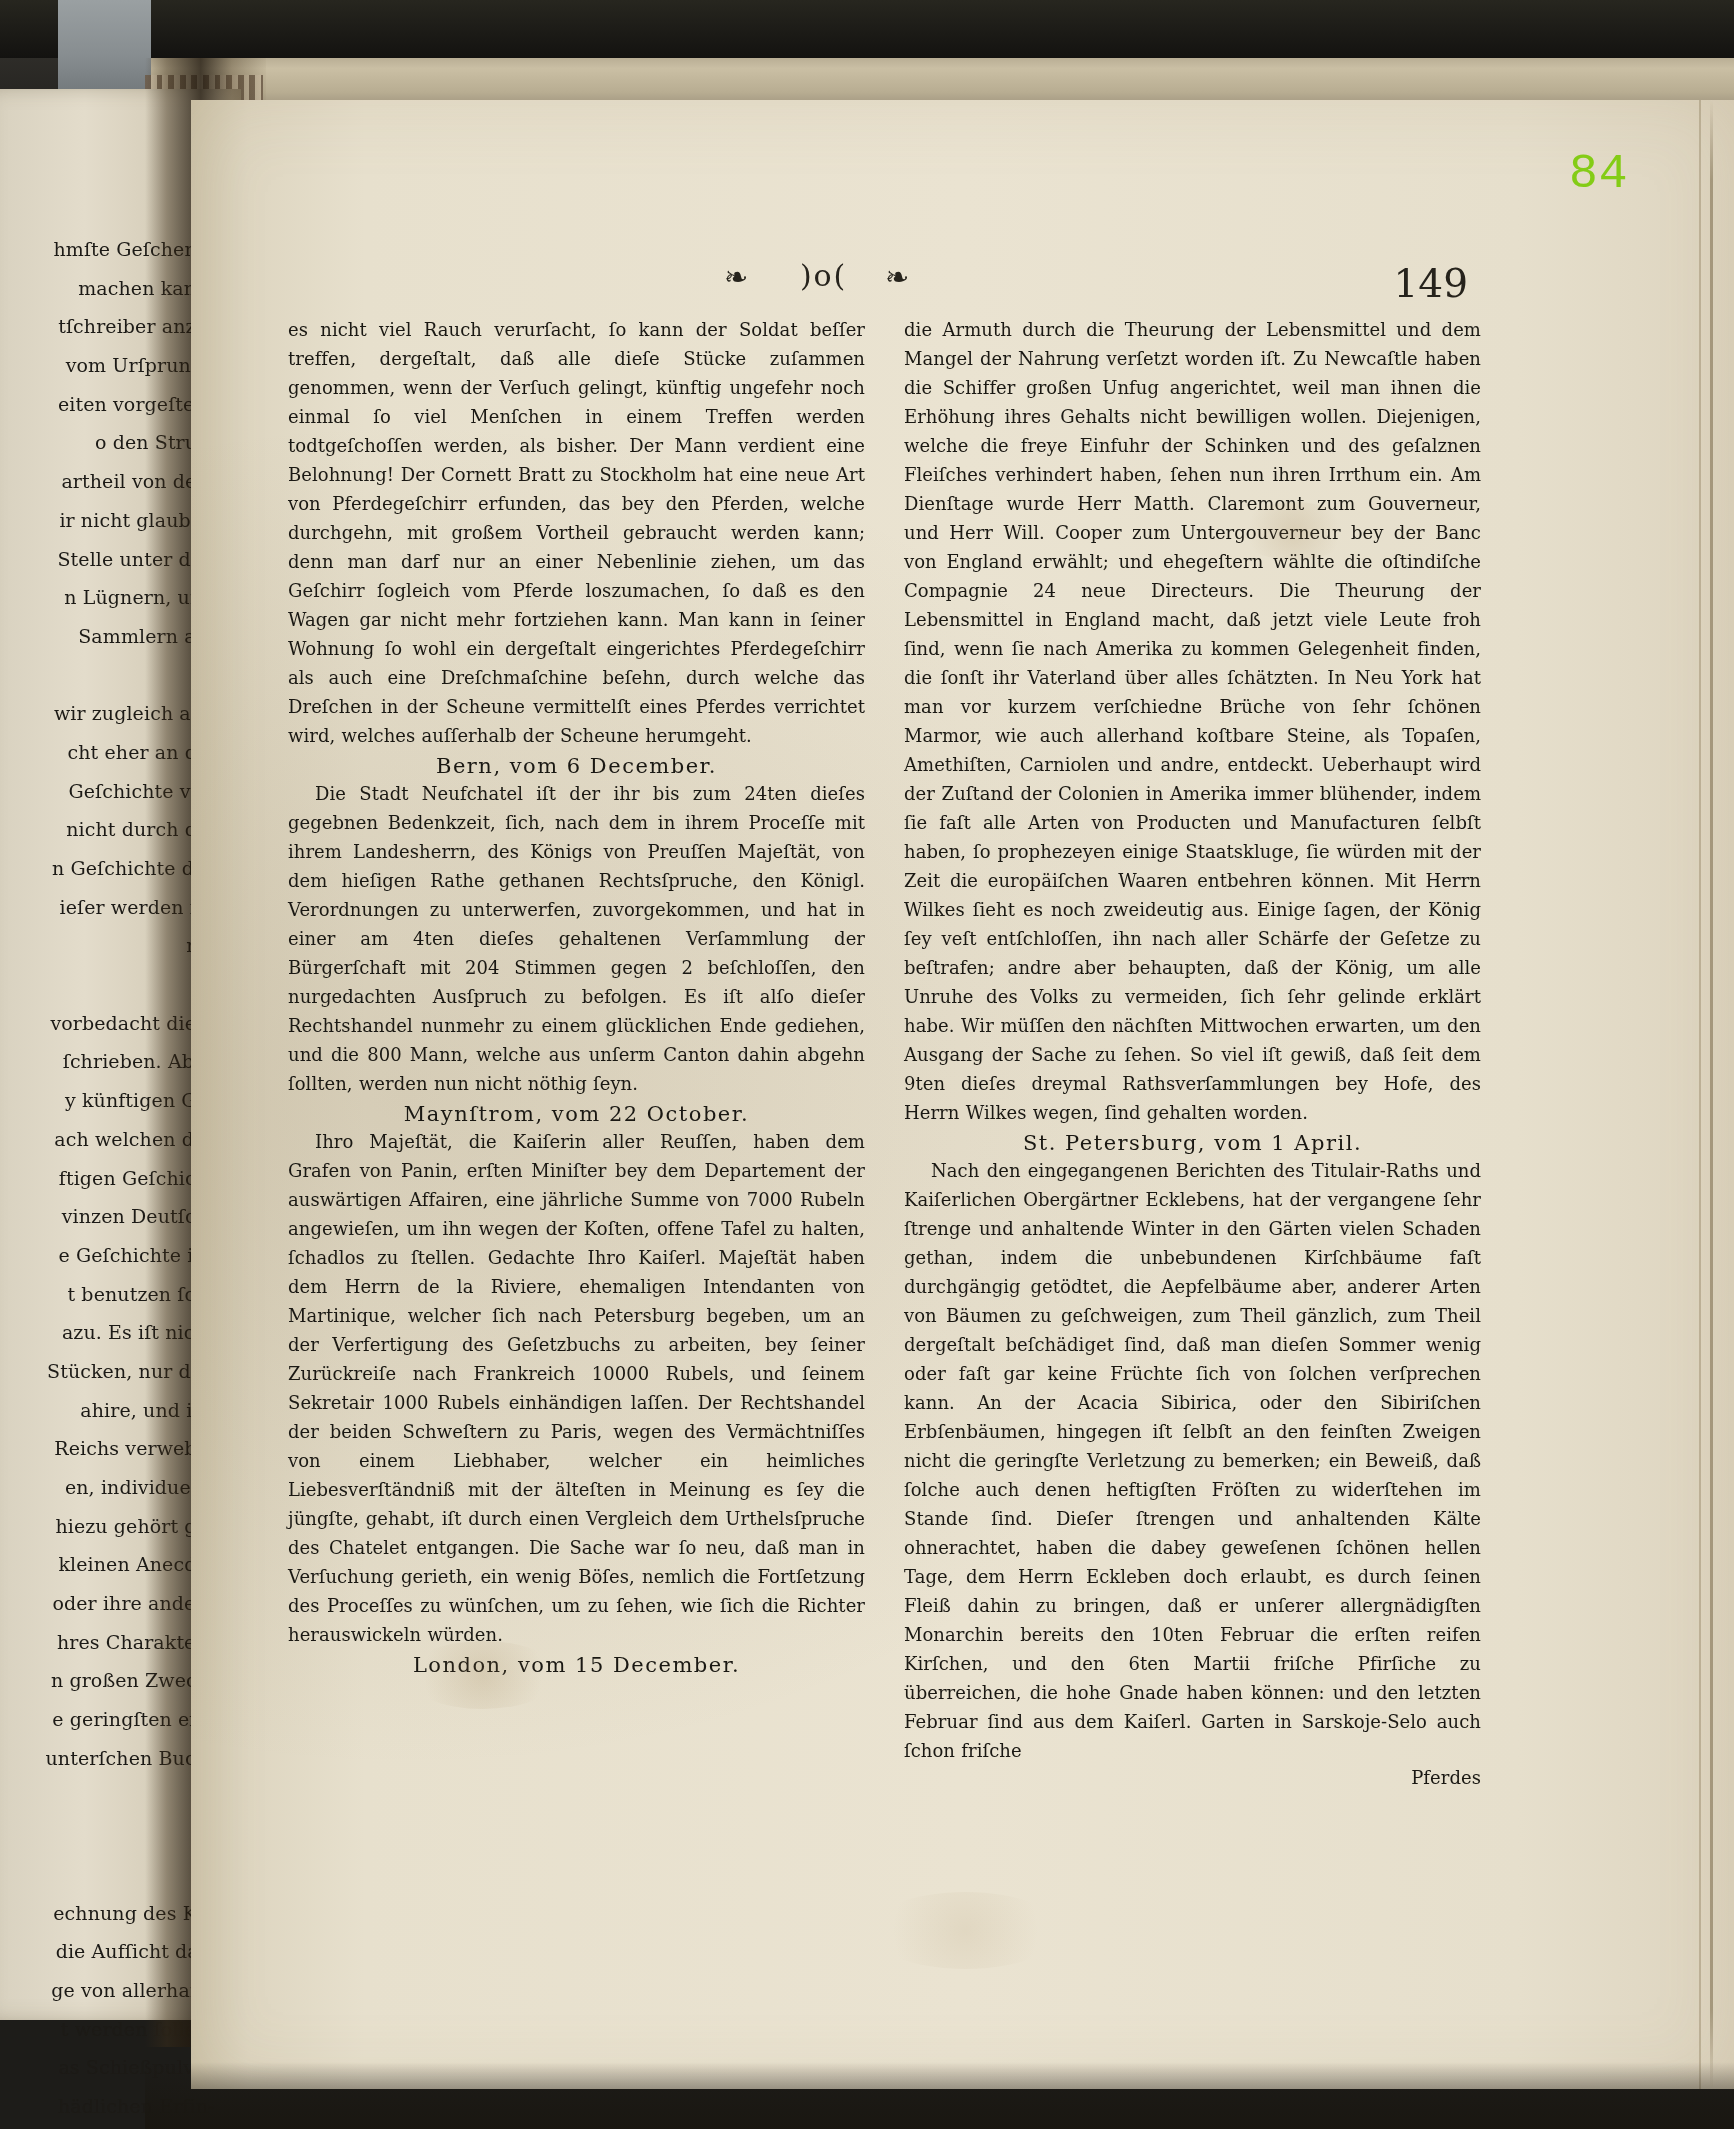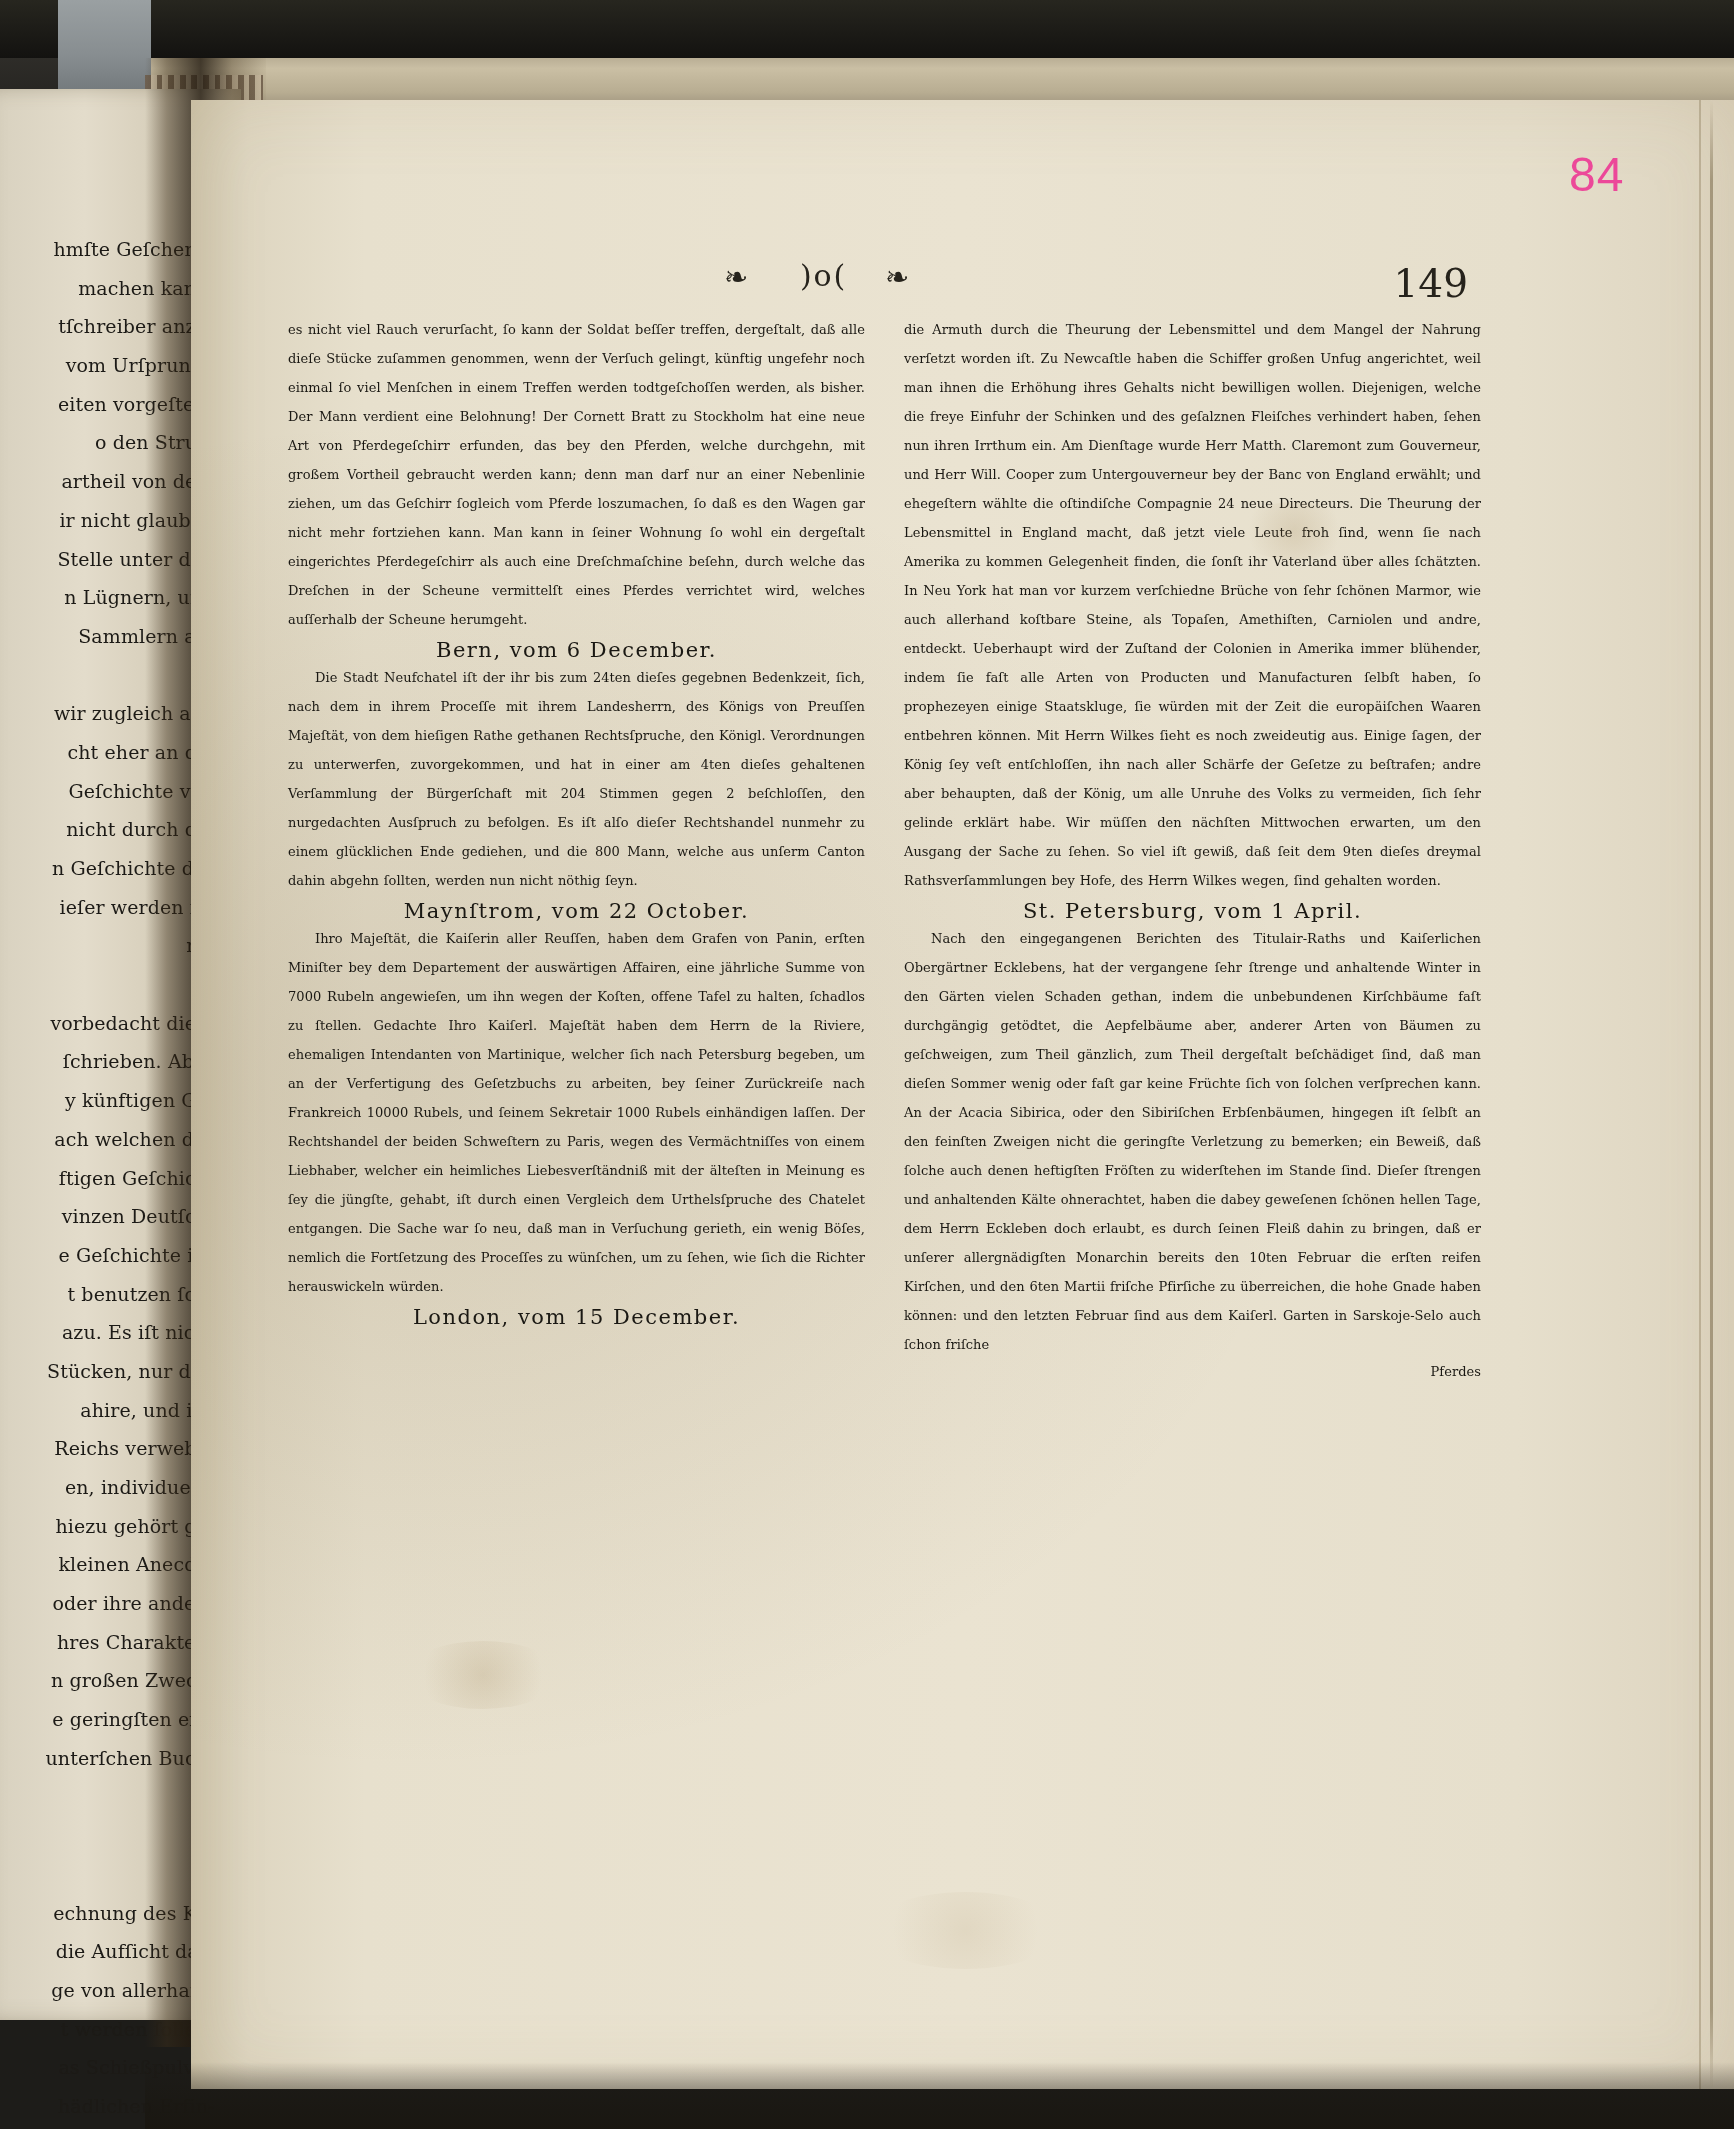--- a/index.html
+++ b/index.html
@@ -110,23 +110,23 @@
     position: absolute;
     right: 33px; top: 100px;
     width: 1.9px; height: 1989px;
     background: rgba(130,112,78,.35);
   }
 
   
   .stamp {
     position: absolute;
     left: 1569px; top: 147px;
-    font-family: Liberation Sans, sans-serif;
+    font-family: Liberation Mono, monospace;
     font-size: 48px;
-    color: #ec4899;
+    color: #84cc16;
     letter-spacing: 1px;
   }
 
   
   .header {
     position: absolute;
     left: 290px; top: 261px;
     width: 1178px;
     height: 39px;
   }
@@ -151,21 +151,21 @@
   .cols {
     position: absolute;
     left: 288px; top: 315px;
     width: 1195px;
     display: flex;
     gap: 39px;
   }
   .col { width: 577px; }
   .col p {
     margin: 0;
-    font-size: 13px;
+    font-size: 18px;
     line-height: 29px;
     color: #1a1813;
     text-align: justify;
     text-indent: 27px;
     font-family: "DejaVu Serif", serif;
     letter-spacing: 0.05px;
     word-spacing: 0.5px;
   }
   .col p.noind { text-indent: 0; }
   .col h3 {

